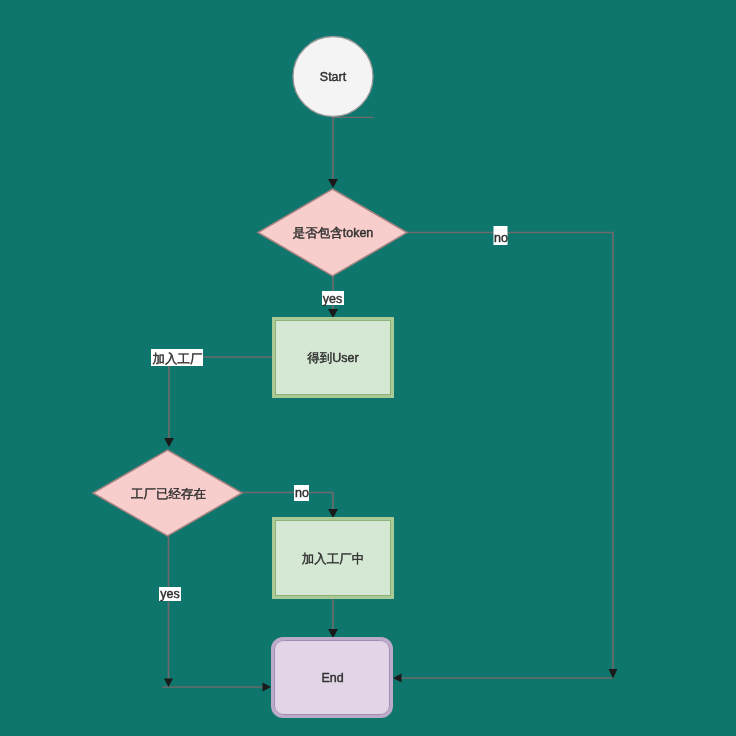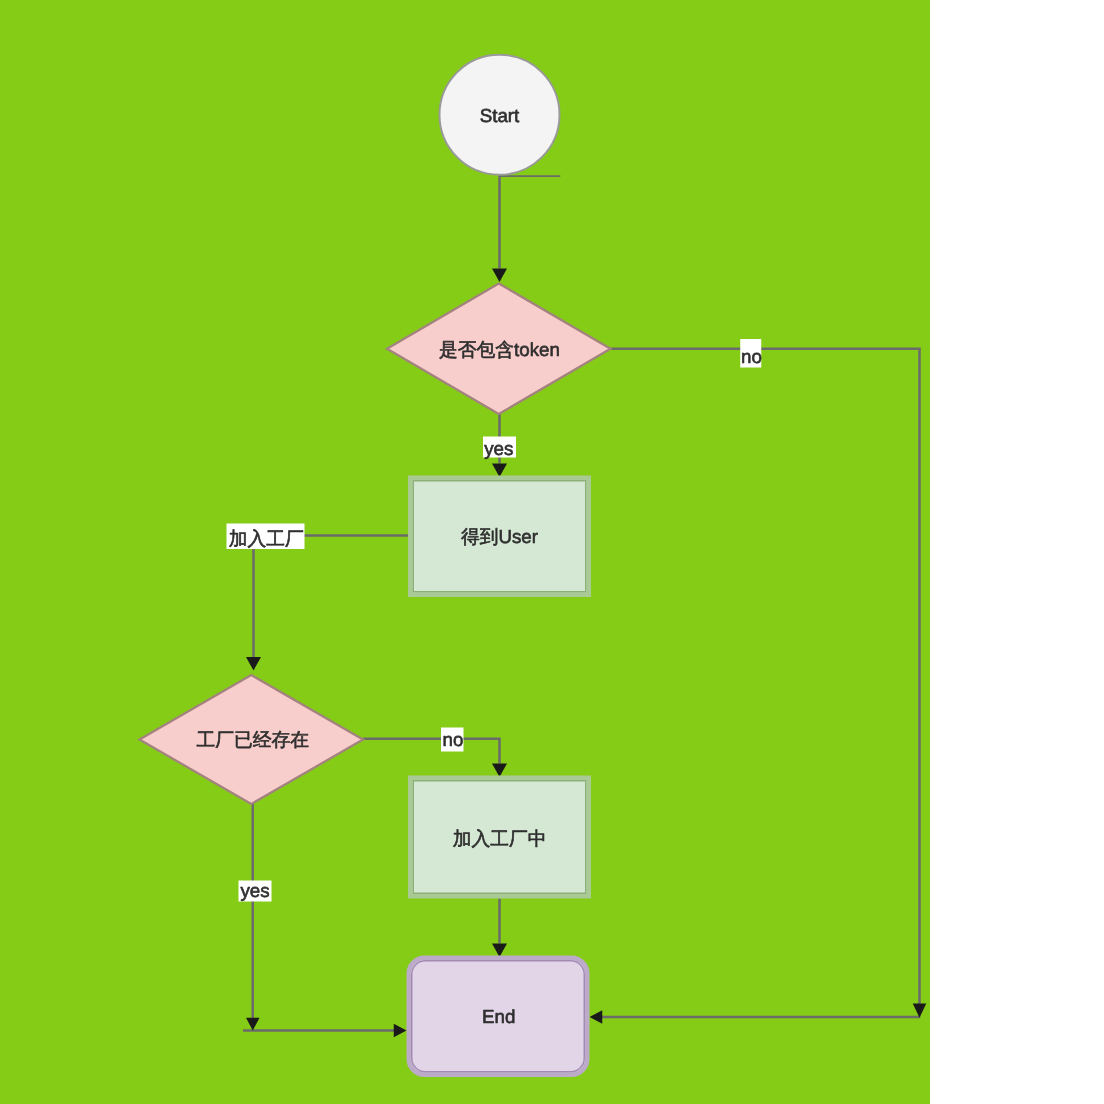--- a/index.html
+++ b/index.html
@@ -1,17 +1,17 @@
 <!DOCTYPE html>
 <html><head>
 <meta charset="utf-8">
 <style>
   html,body{margin:0;padding:0;background:#ffffff;}
   body{width:736px;height:736px;overflow:hidden;font-family:"Liberation Sans",sans-serif;}
-  #stage{position:relative;width:620px;height:736px;background:#84cc16;}
+  #stage{position:relative;width:736px;height:736px;background:#0f766e;}
   svg{position:absolute;top:0;left:0;}
   text{font-family:"Liberation Sans",sans-serif;}
 </style>
 </head>
 <body>
 
 <div id="stage">
 <svg width="736" height="736" viewBox="0 0 736 736">
   <g stroke="#6b6b6b" stroke-width="1.7" fill="none" stroke-linecap="butt">
     <path d="M333,117.4 L373.5,117.4" stroke-width="1.3"></path>

